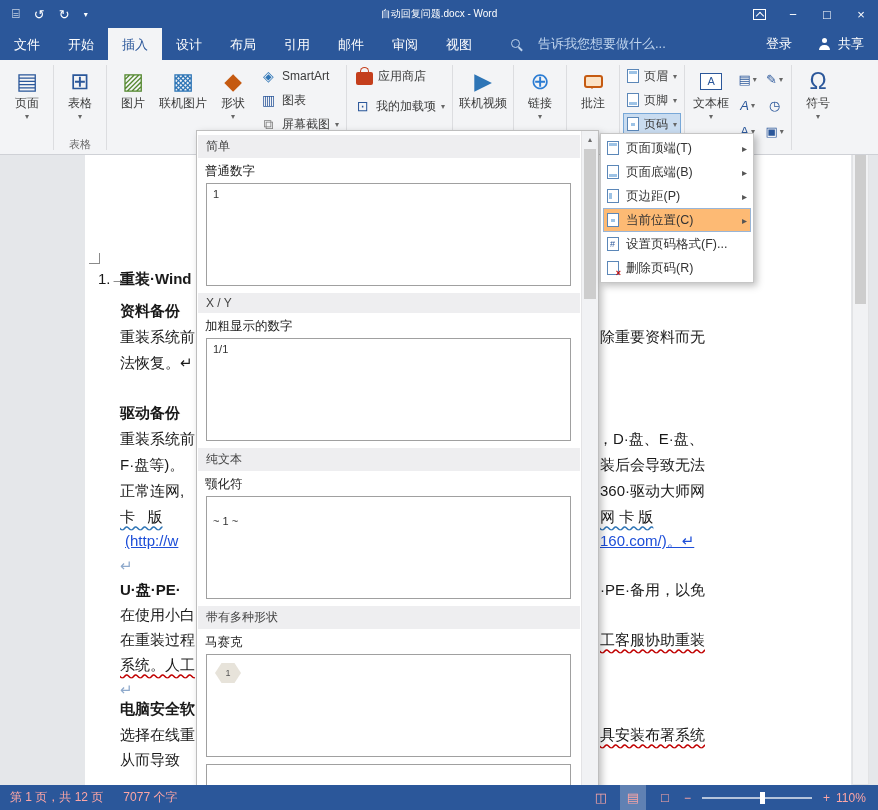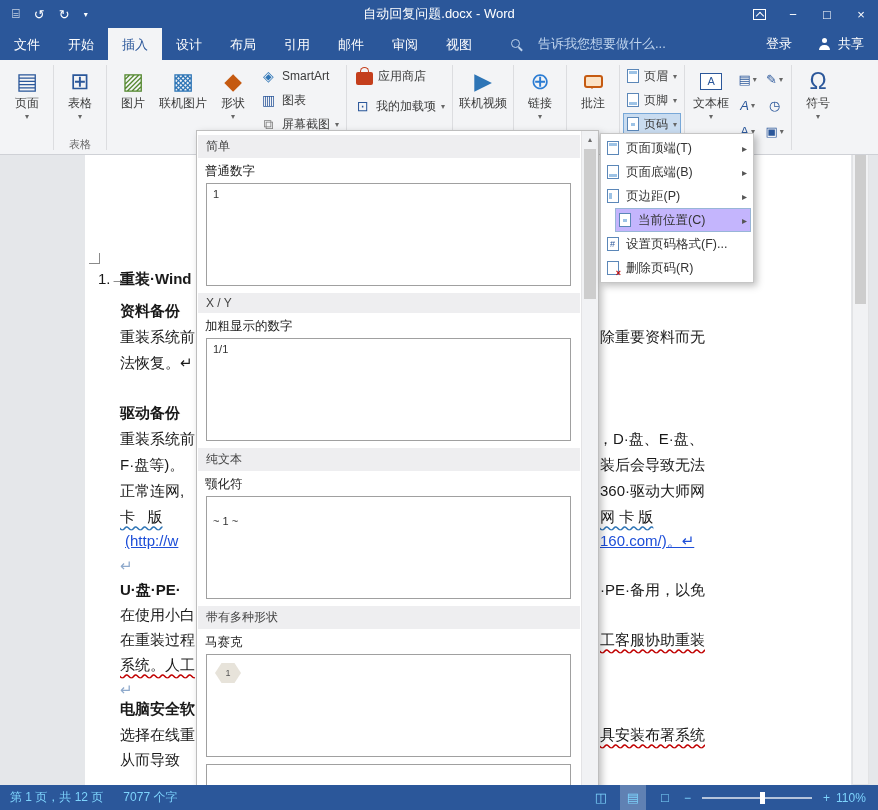--- a/index.html
+++ b/index.html
@@ -7,21 +7,21 @@
   body {
     width:878px; height:810px; position:relative; overflow:hidden;
     font-family:"Liberation Sans", sans-serif;
     background:#E5E7EA; color:#1a1a1a;
   }
   
   .titlebar { position:absolute; left:0; top:0; width:100%; height:28px;
     background:#2B579A; color:#fff; display:flex; align-items:center; z-index:30; }
   .qat { display:flex; align-items:center; gap:14px; padding:0 12px; font-size:13px; }
   .qicon { color:#fff; }
-  .tb-title { position:absolute; left:50%; transform:translateX(-50%); font-size:13px; white-space:nowrap; }
+  .tb-title { position:absolute; left:50%; transform:translateX(-50%); font-size:10px; white-space:nowrap; }
   .tb-controls { margin-left:auto; display:flex; height:100%; }
   .tbc { width:34px; height:100%; display:flex; align-items:center; justify-content:center; font-size:13px; }
   .rdo { width:13px; height:11px; border:1px solid #fff; position:relative; }
   .rdo::after { content:""; position:absolute; left:3px; top:3px; width:5px; height:5px;
     border-left:1px solid #fff; border-top:1px solid #fff; transform:rotate(45deg); }
   
   .tabsrow { position:absolute; top:28px; left:0; width:100%; height:32px; background:#2B579A;
     display:flex; align-items:stretch; color:#fff; font-size:13px; z-index:30; }
   .rtab { padding:8px 14px 0 14px; white-space:nowrap; }
   .rtab.active { background:#F3F4F6; color:#2B579A; }
@@ -99,25 +99,25 @@
     clip-path:polygon(25% 0,75% 0,100% 50%,75% 100%,25% 100%,0 50%);
     display:flex; align-items:center; justify-content:center; font-size:9px; color:#555; }
   .gal-sb { width:17px; background:#F1F2F4; border-left:1px solid #E3E3E5; position:relative; }
   .sba { height:16px; display:flex; align-items:center; justify-content:center; font-size:8px; color:#6A6A6A; }
   .sba.bot { position:absolute; bottom:0; left:0; right:0; }
   .sbthumb { position:absolute; left:2px; right:2px; top:18px; height:150px; background:#CDCDCD; }
   
   .pnmenu { position:absolute; left:600px; top:133px; width:154px; background:#fff;
     border:1px solid #C6C6C6; box-shadow:3px 3px 7px rgba(0,0,0,.25); z-index:20; padding:2px; font-size:12.5px; color:#333; }
   .pn-item { height:24px; display:flex; align-items:center; gap:7px; padding:0 4px; }
-  .pn-item.hl { background:#c4b5fd; box-shadow:inset 0 0 0 1px #98B5D7;margin-left:12px; }
+  .pn-item.hl { background:#fdba74; box-shadow:inset 0 0 0 1px #98B5D7; }
   .pn-arrow { margin-left:auto; font-size:10px; color:#555; }
   
   .statusbar { position:absolute; left:0; bottom:0; width:100%; height:25px; background:#2B579A;
-    color:#7dd3fc; display:flex; align-items:center; font-size:12px; z-index:30; }
+    color:#fca5a5; display:flex; align-items:center; font-size:12px; z-index:30; }
   .sb-left { display:flex; gap:20px; padding:0 10px; white-space:nowrap; }
   .sb-right { margin-left:auto; display:flex; align-items:center; gap:6px; padding-right:8px; }
   .viewbtn { width:26px; height:25px; display:flex; align-items:center; justify-content:center; font-size:13px; }
   .viewbtn.active { background:rgba(255,255,255,.25); }
   .ztrack { width:110px; height:2px; background:rgba(255,255,255,.65); position:relative; margin:0 5px; }
   .zthumb { position:absolute; left:58px; top:-5px; width:5px; height:12px; background:#fff; }
   .zlabel { min-width:34px; text-align:left; }
 </style>
 </head>
 <body>

